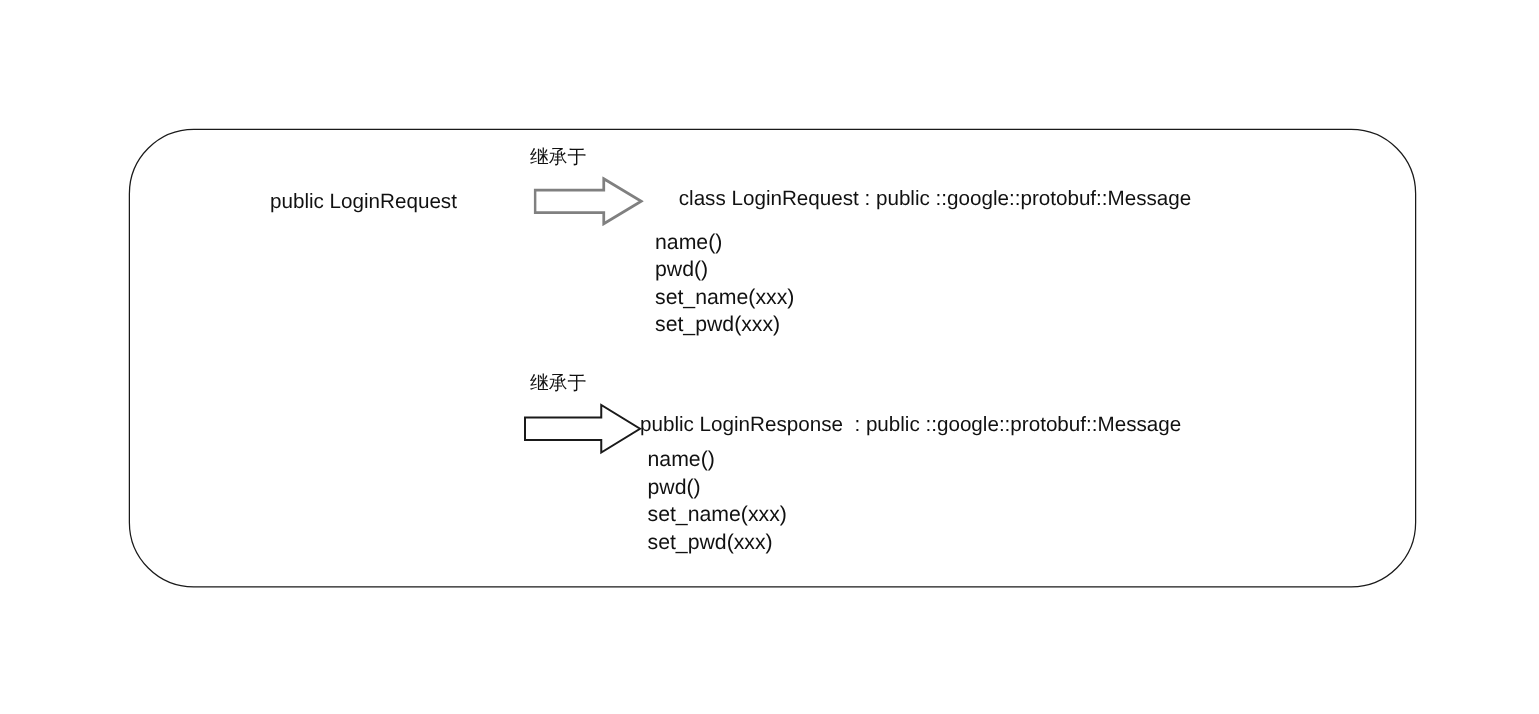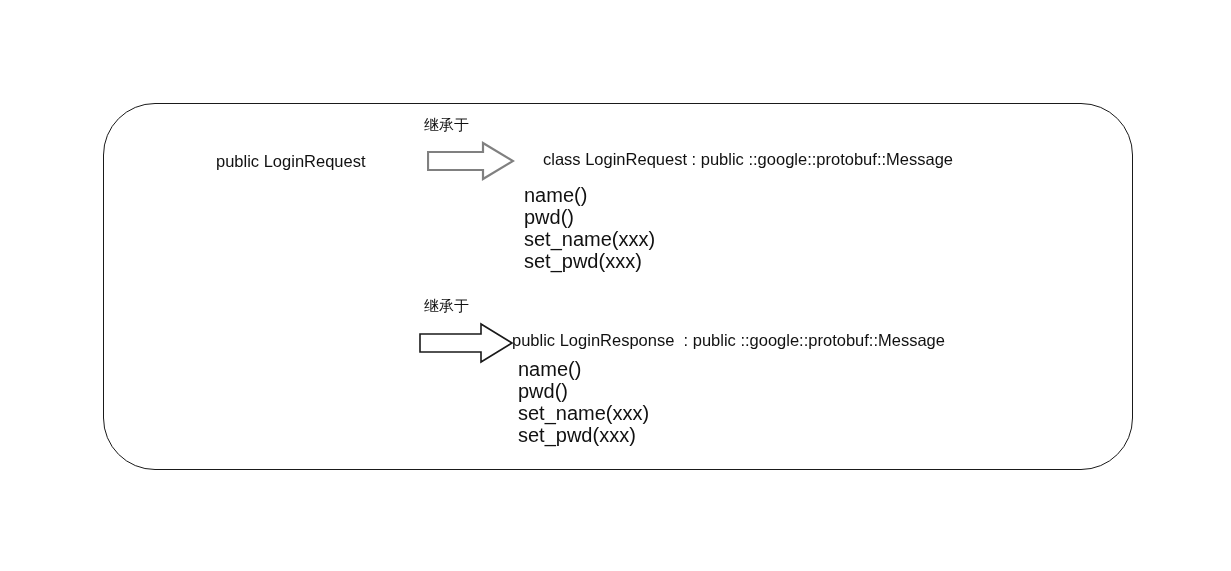--- a/index.html
+++ b/index.html
@@ -49,21 +49,21 @@
     font-size: 16.5px;
   }
   .label-cn {
     font-size: 15px;
     font-family: "DejaVu Sans", sans-serif;
   }
   .label-class {
     font-size: 16.5px;
   }
   .label-method {
-    font-size: 20px;
+    font-size: 17px;
     text-align: center;
   }
 
   
   #msg-request   { left: 216px; top: 153px; }
   #cn-1          { left: 424px; top: 118px; }
   #class-request { left: 523px; top: 151px; margin-left: 20px; }
 
   #m1-name     { left: 524px; top: 185px; }
   #m1-pwd      { left: 524px; top: 207px; }

